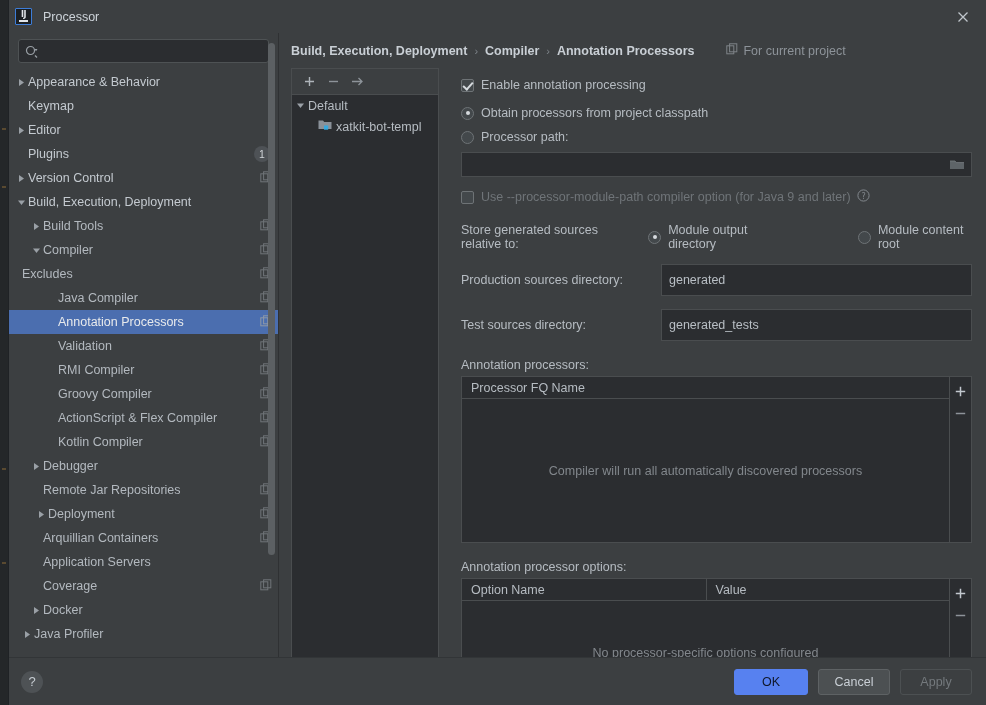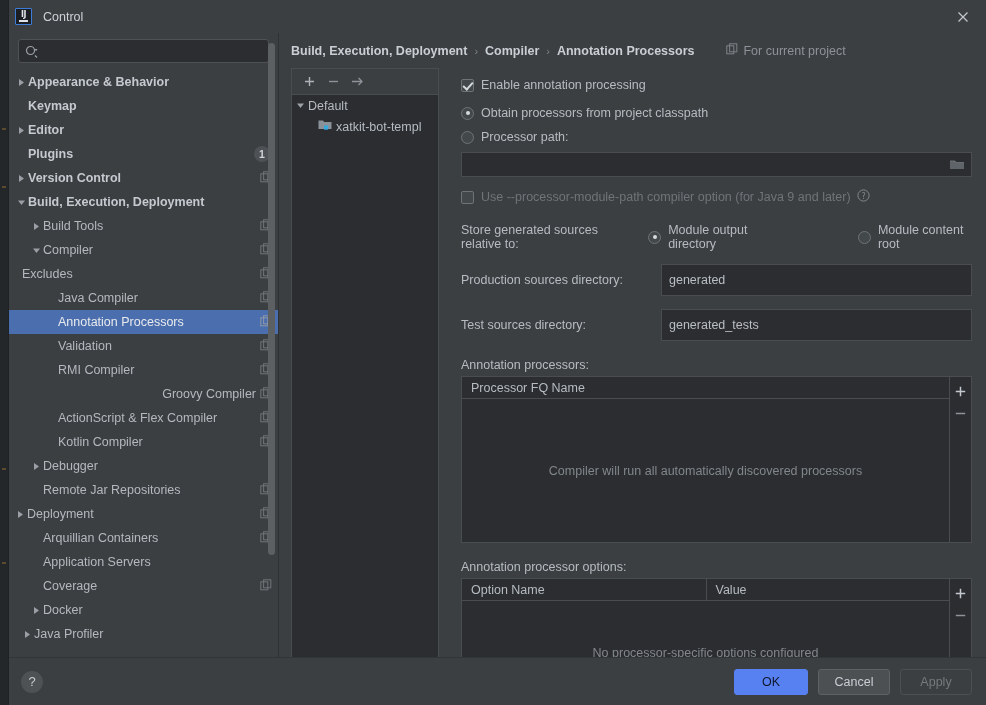--- a/index.html
+++ b/index.html
@@ -114,21 +114,21 @@
   }
   .tree-row {
     height: 24px;
     display: flex; align-items: center;
     padding-right: 6px;
     font-size: 12.5px;
     color: #b3b9bf;
     cursor: default;
     white-space: nowrap;
   }
-  .tree-row.bold { font-weight: bold; color: #c4cad0; }
+  .tree-row.bold { font-weight: normal; color: #c4cad0; }
   .tree-row.selected { background: #4b6eaf; color: #e8eaec; }
   .tree-row.selected .copy-ico { opacity: .85; }
   .arrow {
     width: 13px; flex: 0 0 13px;
     display: flex; align-items: center; justify-content: center;
   }
   .arrow.spacer { visibility: hidden; }
   .label { flex: 1 1 auto; overflow: hidden; text-overflow: ellipsis; }
   .badge {
     min-width: 16px; height: 16px; padding: 0 5px;
@@ -345,21 +345,21 @@
     <div class="tickmark" style="top:128px"></div>
     <div class="tickmark" style="top:186px"></div>
     <div class="tickmark" style="top:468px"></div>
     <div class="tickmark" style="top:562px"></div>
   </div>
 
   <div class="dialog">
 
     <div class="titlebar">
       <div class="ij-logo"></div>
-      <div class="title-text">Control</div>
+      <div class="title-text">Processor</div>
       <div class="close-btn">
         <svg width="14" height="14" viewBox="0 0 14 14">
             <path d="M2.5 2.5 L11.5 11.5 M11.5 2.5 L2.5 11.5" stroke="#c0c6cc" stroke-width="1.3" fill="none"></path>
           </svg>
       </div>
     </div>
 
     <div class="body">
 
       <div class="sidebar">
@@ -504,21 +504,21 @@
                 <svg width="9" height="9" viewBox="0 0 9 9">
                   <path d="M2 1 L7 4.5 L2 8 Z" fill="#9aa0a6"></path>
                 </svg>
               </span>
               <span class="label">RMI Compiler</span>
               <span class="copy-ico"><svg width="12" height="12" viewBox="0 0 12 12">
                   <rect x="0.8" y="2.8" width="7" height="8" fill="none" stroke="#9aa0a6" stroke-width="1"></rect>
                   <rect x="3.6" y="0.8" width="7.2" height="8" fill="none" stroke="#9aa0a6" stroke-width="1"></rect>
                 </svg></span>
             </div>
-            <div class="tree-row" style="padding-left: 24px; text-align: right;">
+            <div class="tree-row" style="padding-left: 36px;">
               <span class="arrow spacer">
                 <svg width="9" height="9" viewBox="0 0 9 9">
                   <path d="M2 1 L7 4.5 L2 8 Z" fill="#9aa0a6"></path>
                 </svg>
               </span>
               <span class="label">Groovy Compiler</span>
               <span class="copy-ico"><svg width="12" height="12" viewBox="0 0 12 12">
                   <rect x="0.8" y="2.8" width="7" height="8" fill="none" stroke="#9aa0a6" stroke-width="1"></rect>
                   <rect x="3.6" y="0.8" width="7.2" height="8" fill="none" stroke="#9aa0a6" stroke-width="1"></rect>
                 </svg></span>
@@ -560,21 +560,21 @@
                 <svg width="9" height="9" viewBox="0 0 9 9">
                   <path d="M2 1 L7 4.5 L2 8 Z" fill="#9aa0a6"></path>
                 </svg>
               </span>
               <span class="label">Remote Jar Repositories</span>
               <span class="copy-ico"><svg width="12" height="12" viewBox="0 0 12 12">
                   <rect x="0.8" y="2.8" width="7" height="8" fill="none" stroke="#9aa0a6" stroke-width="1"></rect>
                   <rect x="3.6" y="0.8" width="7.2" height="8" fill="none" stroke="#9aa0a6" stroke-width="1"></rect>
                 </svg></span>
             </div>
-            <div class="tree-row" style="padding-left: 5px;">
+            <div class="tree-row" style="padding-left: 26px;">
               <span class="arrow">
                 <svg width="9" height="9" viewBox="0 0 9 9">
                   <path d="M2 1 L7 4.5 L2 8 Z" fill="#9aa0a6"></path>
                 </svg>
               </span>
               <span class="label">Deployment</span>
               <span class="copy-ico"><svg width="12" height="12" viewBox="0 0 12 12">
                   <rect x="0.8" y="2.8" width="7" height="8" fill="none" stroke="#9aa0a6" stroke-width="1"></rect>
                   <rect x="3.6" y="0.8" width="7.2" height="8" fill="none" stroke="#9aa0a6" stroke-width="1"></rect>
                 </svg></span>

